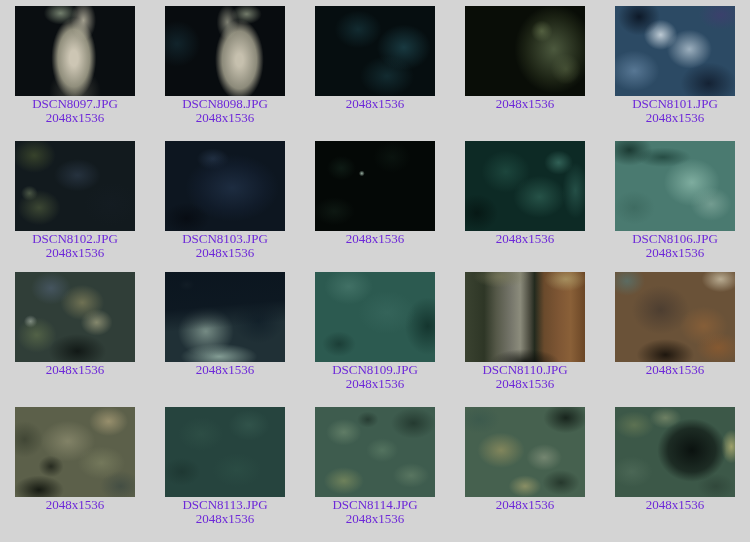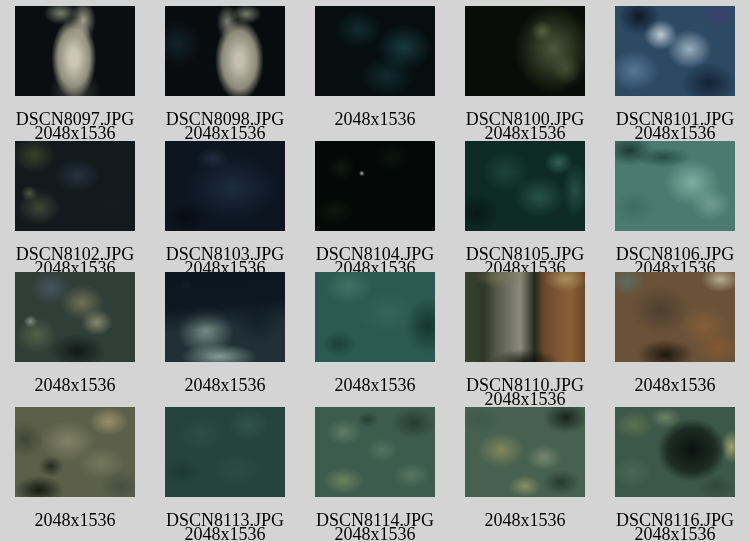--- a/index.html
+++ b/index.html
@@ -25,24 +25,24 @@
     padding-top: 6px;
     text-align: center;
   }
   .thumb {
     width: 120px;
     height: 90px;
     margin: 0 auto;
     background-color: #0a0e11;
   }
   figcaption.cap {
-    margin-top: 16px;
-    font-size: 18px;
+    margin-top: 1px;
+    font-size: 13px;
     line-height: 14px;
-    color: #000000;
+    color: #6d28d9;
   }
 </style>
 </head>
 <body style="background: rgb(212, 212, 212);">
 
 <div class="gallery" id="gallery">
   <figure class="cell">
     <div class="thumb" title="DSCN8097.JPG" style="background: radial-gradient(20% 18% at 38% 8%, rgba(150, 165, 140, 0.75), transparent 70%), radial-gradient(14% 30% at 57% 16%, rgba(190, 185, 165, 0.85), transparent 75%), radial-gradient(24% 58% at 49% 58%, rgb(205, 198, 180) 15%, rgb(144, 142, 124) 55%, rgba(40, 45, 40, 0) 78%), radial-gradient(30% 40% at 50% 96%, rgba(120, 118, 104, 0.5), transparent 72%), rgb(10, 14, 17);"></div>
     <figcaption class="cap">
       <div class="fname">DSCN8097.JPG</div>
@@ -61,21 +61,20 @@
   <figure class="cell">
     <div class="thumb" title="DSCN8099.JPG" style="background: radial-gradient(26% 28% at 36% 26%, rgba(26, 62, 70, 0.6), transparent 75%), radial-gradient(30% 34% at 74% 46%, rgba(34, 80, 90, 0.65), transparent 75%), radial-gradient(30% 30% at 60% 78%, rgba(28, 66, 74, 0.55), transparent 75%), rgb(6, 14, 16);"></div>
     <figcaption class="cap">
       <div class="fdims">2048x1536</div>
     </figcaption>
   </figure>
 
   <figure class="cell">
     <div class="thumb" title="DSCN8100.JPG" style="background: radial-gradient(40% 60% at 74% 48%, rgba(92, 107, 75, 0.8), rgba(44, 53, 31, 0.5) 60%, transparent 82%), radial-gradient(12% 16% at 64% 28%, rgba(138, 154, 106, 0.8), transparent 75%), radial-gradient(16% 22% at 84% 70%, rgba(120, 134, 92, 0.6), transparent 78%), rgb(9, 13, 7);"></div>
     <figcaption class="cap">
-      <div class="fname">DSCN8100.JPG</div>
       <div class="fdims">2048x1536</div>
     </figcaption>
   </figure>
 
   <figure class="cell">
     <div class="thumb" title="DSCN8101.JPG" style="background: radial-gradient(22% 26% at 20% 12%, rgba(10, 20, 34, 0.9), transparent 80%), radial-gradient(24% 22% at 88% 10%, rgba(62, 62, 110, 0.8), transparent 75%), radial-gradient(20% 24% at 38% 32%, rgba(205, 216, 224, 0.9), transparent 70%), radial-gradient(26% 30% at 62% 48%, rgba(184, 200, 212, 0.8), transparent 72%), radial-gradient(28% 30% at 16% 72%, rgba(106, 138, 168, 0.7), transparent 75%), radial-gradient(30% 30% at 78% 86%, rgba(14, 24, 40, 0.8), transparent 78%), rgb(44, 74, 100);"></div>
     <figcaption class="cap">
       <div class="fname">DSCN8101.JPG</div>
       <div class="fdims">2048x1536</div>
     </figcaption>
@@ -93,29 +92,27 @@
     <div class="thumb" title="DSCN8103.JPG" style="background: radial-gradient(46% 44% at 56% 52%, rgba(32, 48, 70, 0.85), rgba(20, 32, 50, 0.5) 60%, transparent 85%), radial-gradient(18% 16% at 40% 20%, rgba(52, 72, 100, 0.5), transparent 75%), radial-gradient(24% 22% at 18% 86%, rgba(6, 10, 16, 0.8), transparent 80%), rgb(13, 22, 32);"></div>
     <figcaption class="cap">
       <div class="fname">DSCN8103.JPG</div>
       <div class="fdims">2048x1536</div>
     </figcaption>
   </figure>
 
   <figure class="cell">
     <div class="thumb" title="DSCN8104.JPG" style="background: radial-gradient(16% 18% at 22% 30%, rgba(18, 34, 26, 0.7), transparent 75%), radial-gradient(3% 4% at 39% 36%, rgba(170, 195, 180, 0.9), transparent 80%), radial-gradient(20% 22% at 64% 18%, rgba(14, 26, 20, 0.6), transparent 78%), radial-gradient(22% 20% at 16% 78%, rgba(20, 34, 26, 0.6), transparent 78%), rgb(4, 8, 6);"></div>
     <figcaption class="cap">
-      <div class="fname">DSCN8104.JPG</div>
       <div class="fdims">2048x1536</div>
     </figcaption>
   </figure>
 
   <figure class="cell">
     <div class="thumb" title="DSCN8105.JPG" style="background: radial-gradient(26% 30% at 34% 34%, rgba(32, 76, 66, 0.8), transparent 78%), radial-gradient(28% 30% at 62% 62%, rgba(44, 92, 80, 0.8), transparent 78%), radial-gradient(16% 18% at 78% 24%, rgba(58, 110, 98, 0.8), transparent 75%), radial-gradient(22% 26% at 10% 80%, rgba(5, 21, 18, 0.85), transparent 80%), radial-gradient(14% 40% at 92% 55%, rgba(46, 94, 84, 0.7), transparent 78%), rgb(13, 42, 37);"></div>
     <figcaption class="cap">
-      <div class="fname">DSCN8105.JPG</div>
       <div class="fdims">2048x1536</div>
     </figcaption>
   </figure>
 
   <figure class="cell">
     <div class="thumb" title="DSCN8106.JPG" style="background: radial-gradient(30% 34% at 64% 46%, rgba(132, 178, 164, 0.9), transparent 78%), radial-gradient(22% 24% at 80% 70%, rgba(122, 162, 150, 0.85), transparent 78%), radial-gradient(24% 22% at 12% 10%, rgba(22, 51, 44, 0.9), transparent 80%), radial-gradient(30% 14% at 40% 18%, rgba(30, 66, 58, 0.8), transparent 78%), radial-gradient(22% 24% at 16% 74%, rgba(58, 102, 92, 0.7), transparent 78%), rgb(74, 122, 112);"></div>
     <figcaption class="cap">
       <div class="fname">DSCN8106.JPG</div>
       <div class="fdims">2048x1536</div>
     </figcaption>
@@ -131,20 +128,21 @@
   <figure class="cell">
     <div class="thumb" title="DSCN8108.JPG" style="background: linear-gradient(175deg, rgba(10, 20, 30, 0.95) 0%, rgba(10, 20, 30, 0.85) 38%, rgba(10, 20, 30, 0) 60%), radial-gradient(30% 36% at 34% 66%, rgba(126, 148, 140, 0.9), transparent 78%), radial-gradient(40% 18% at 45% 94%, rgba(142, 168, 158, 0.9), transparent 80%), radial-gradient(9% 9% at 18% 14%, rgba(154, 176, 172, 0.5), transparent 72%), radial-gradient(26% 30% at 78% 55%, rgba(16, 30, 40, 0.8), transparent 80%), rgb(32, 48, 54);"></div>
     <figcaption class="cap">
       <div class="fdims">2048x1536</div>
     </figcaption>
   </figure>
 
   <figure class="cell">
     <div class="thumb" title="DSCN8109.JPG" style="background: radial-gradient(26% 26% at 28% 16%, rgba(74, 122, 110, 0.7), transparent 78%), radial-gradient(30% 30% at 60% 45%, rgba(58, 106, 96, 0.6), transparent 80%), radial-gradient(24% 40% at 94% 60%, rgba(14, 44, 38, 0.8), transparent 80%), radial-gradient(18% 18% at 20% 80%, rgba(20, 50, 44, 0.7), transparent 78%), rgb(44, 90, 80);"></div>
     <figcaption class="cap">
+      <div class="fname">DSCN8109.JPG</div>
       <div class="fdims">2048x1536</div>
     </figcaption>
   </figure>
 
   <figure class="cell">
     <div class="thumb" title="DSCN8110.JPG" style="background: radial-gradient(24% 18% at 84% 8%, rgba(170, 150, 100, 0.85), transparent 75%), radial-gradient(30% 16% at 30% 5%, rgba(122, 122, 90, 0.7), transparent 78%), radial-gradient(36% 18% at 50% 100%, rgba(10, 12, 8, 0.85), transparent 80%), linear-gradient(90deg, rgb(58, 66, 48) 0%, rgb(46, 54, 38) 16%, rgb(85, 88, 72) 26%, rgb(117, 117, 106) 38%, rgb(140, 140, 124) 46%, rgb(74, 74, 62) 54%, rgb(35, 42, 30) 58%, rgb(106, 74, 44) 66%, rgb(126, 86, 52) 78%, rgb(138, 96, 56) 88%, rgb(106, 70, 38) 100%);"></div>
     <figcaption class="cap">
       <div class="fname">DSCN8110.JPG</div>
       <div class="fdims">2048x1536</div>
     </figcaption>
@@ -183,17 +181,16 @@
   <figure class="cell">
     <div class="thumb" title="DSCN8115.JPG" style="background: radial-gradient(26% 26% at 30% 48%, rgba(140, 140, 94, 0.85), transparent 76%), radial-gradient(20% 20% at 66% 56%, rgba(124, 140, 118, 0.85), transparent 74%), radial-gradient(24% 22% at 84% 12%, rgba(16, 26, 20, 0.85), transparent 78%), radial-gradient(18% 16% at 50% 88%, rgba(154, 154, 106, 0.8), transparent 76%), radial-gradient(22% 20% at 12% 14%, rgba(58, 88, 76, 0.8), transparent 78%), radial-gradient(20% 18% at 80% 84%, rgba(30, 46, 36, 0.8), transparent 78%), rgb(70, 97, 79);"></div>
     <figcaption class="cap">
       <div class="fdims">2048x1536</div>
     </figcaption>
   </figure>
 
   <figure class="cell">
     <div class="thumb" title="DSCN8116.JPG" style="background: radial-gradient(36% 44% at 64% 48%, rgba(8, 14, 12, 0.95), rgba(8, 14, 12, 0.6) 55%, transparent 80%), radial-gradient(12% 26% at 97% 44%, rgba(168, 168, 110, 0.9), transparent 72%), radial-gradient(22% 20% at 16% 20%, rgba(98, 118, 84, 0.85), transparent 76%), radial-gradient(18% 16% at 42% 12%, rgba(122, 138, 106, 0.8), transparent 74%), radial-gradient(22% 22% at 14% 72%, rgba(78, 106, 88, 0.8), transparent 78%), radial-gradient(20% 18% at 84% 88%, rgba(46, 68, 56, 0.8), transparent 78%), rgb(60, 88, 72);"></div>
     <figcaption class="cap">
-      <div class="fname">DSCN8116.JPG</div>
       <div class="fdims">2048x1536</div>
     </figcaption>
   </figure>
 </div>
 
 </body></html>

